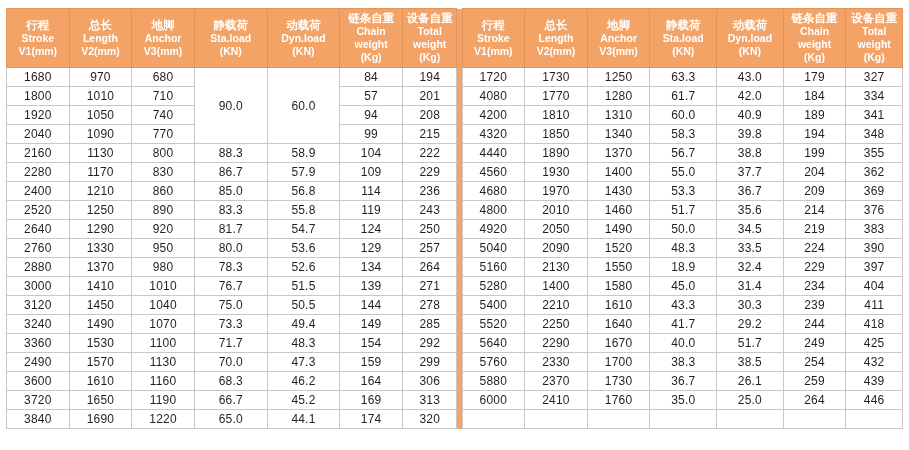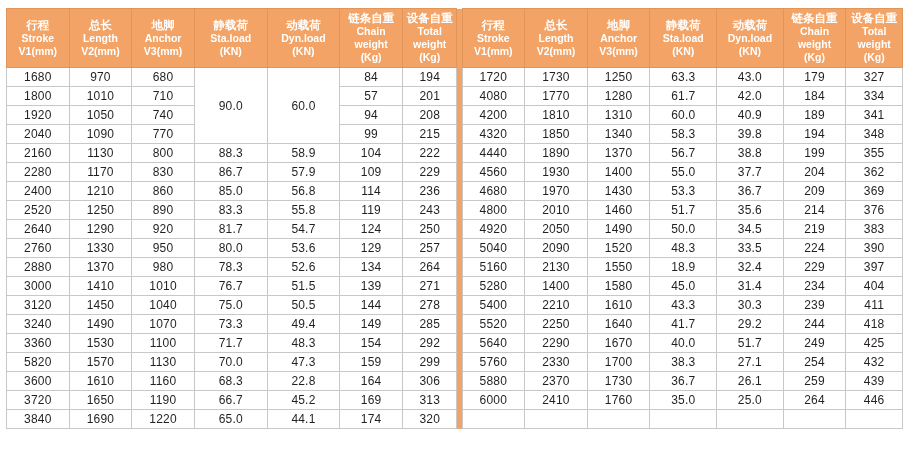--- a/index.html
+++ b/index.html
@@ -437,42 +437,42 @@
           <td class="sep"></td>
           <td class="num">5640</td>
           <td class="num">2290</td>
           <td class="num">1670</td>
           <td class="num">40.0</td>
           <td class="num">51.7</td>
           <td class="num">249</td>
           <td class="num">425</td>
         </tr>
         <tr>
-          <td class="num">5820</td>
+          <td class="num">2490</td>
           <td class="num">1570</td>
           <td class="num">1130</td>
           <td class="num">70.0</td>
           <td class="num">47.3</td>
           <td class="num">159</td>
           <td class="num">299</td>
           <td class="sep"></td>
           <td class="num">5760</td>
           <td class="num">2330</td>
           <td class="num">1700</td>
           <td class="num">38.3</td>
-          <td class="num">27.1</td>
+          <td class="num">38.5</td>
           <td class="num">254</td>
           <td class="num">432</td>
         </tr>
         <tr>
           <td class="num">3600</td>
           <td class="num">1610</td>
           <td class="num">1160</td>
           <td class="num">68.3</td>
-          <td class="num">22.8</td>
+          <td class="num">46.2</td>
           <td class="num">164</td>
           <td class="num">306</td>
           <td class="sep"></td>
           <td class="num">5880</td>
           <td class="num">2370</td>
           <td class="num">1730</td>
           <td class="num">36.7</td>
           <td class="num">26.1</td>
           <td class="num">259</td>
           <td class="num">439</td>

